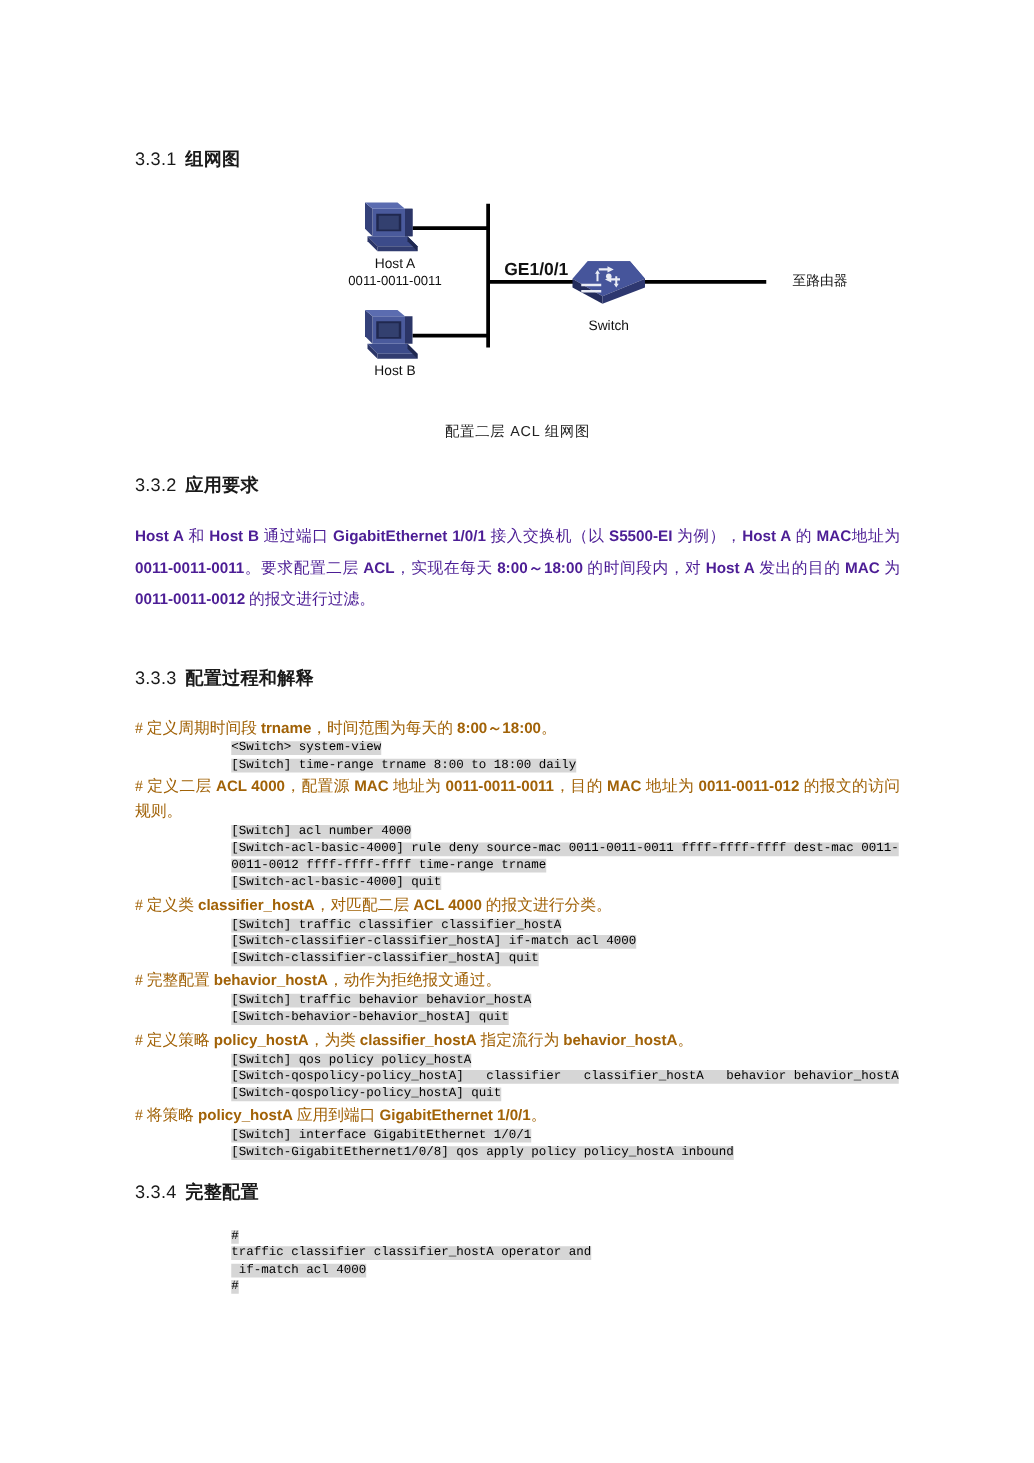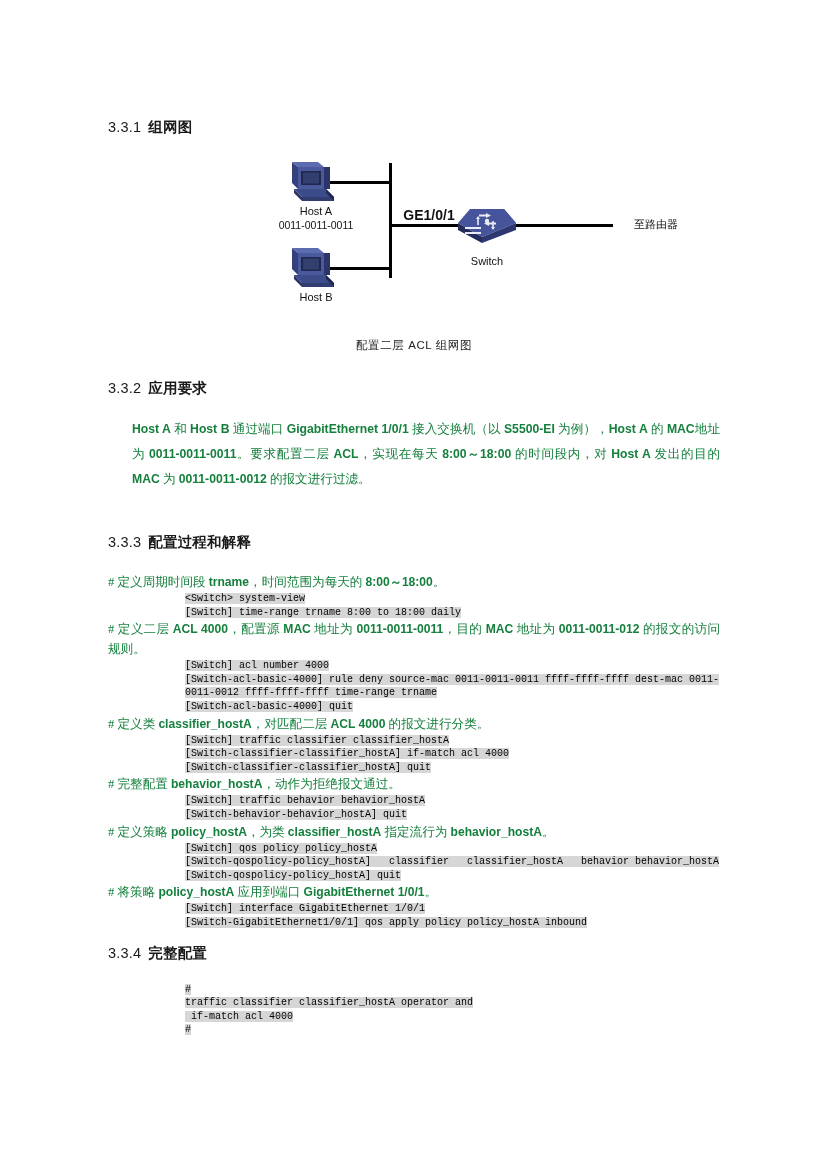--- a/index.html
+++ b/index.html
@@ -47,36 +47,35 @@
     font-weight: bold;
     margin-left: 7px;
   }
 
   
   .para {
     font-size: 12.6px;
     line-height: 25px;
     text-align: justify;
     text-justify: inter-character;
-    color: #15803d;
+    color: #4c1d95;
     font-family: "Liberation Serif", "DejaVu Serif", serif;
-    margin-left: 24px;
   }
   .para b, .bd {
     font-family: "Liberation Sans", sans-serif;
     font-weight: bold;
     font-size: 12.2px;
   }
 
   
   .cmt {
     font-size: 12.6px;
     line-height: 20px;
     font-family: "Liberation Serif", "DejaVu Serif", serif;
-    color: #15803d;
+    color: #a16207;
     text-align: justify;
   }
   .cmt .mono-b {
     font-family: "Liberation Sans", sans-serif;
     font-weight: bold;
     font-size: 12.1px;
   }
 
   
   .code {
@@ -234,21 +233,21 @@
         <div class="code"><span class="ln"><span class="hl">&lt;Switch&gt; system-view</span></span><span class="ln"><span class="hl">[Switch] time-range trname 8:00 to 18:00 daily</span></span></div>
         <div class="cmt"><span># 定义二层 </span><span class="mono-b">ACL 4000</span><span>，配置源 </span><span class="mono-b">MAC</span><span> 地址为 </span><span class="mono-b">0011-0011-0011</span><span>，目的 </span><span class="mono-b">MAC</span><span> 地址为 </span><span class="mono-b">0011-0011-012</span><span> 的报文的访问规则。</span></div>
         <div class="code"><span class="ln"><span class="hl">[Switch] acl number 4000</span></span><span class="ln"><span class="hl">[Switch-acl-basic-4000] rule deny source-mac 0011-0011-0011 ffff-ffff-ffff dest-mac 0011-0011-0012 ffff-ffff-ffff time-range trname</span></span><span class="ln"><span class="hl">[Switch-acl-basic-4000] quit</span></span></div>
         <div class="cmt"><span># 定义类 </span><span class="mono-b">classifier_hostA</span><span>，对匹配二层 </span><span class="mono-b">ACL 4000</span><span> 的报文进行分类。</span></div>
         <div class="code"><span class="ln"><span class="hl">[Switch] traffic classifier classifier_hostA</span></span><span class="ln"><span class="hl">[Switch-classifier-classifier_hostA] if-match acl 4000</span></span><span class="ln"><span class="hl">[Switch-classifier-classifier_hostA] quit</span></span></div>
         <div class="cmt"><span># 完整配置 </span><span class="mono-b">behavior_hostA</span><span>，动作为拒绝报文通过。</span></div>
         <div class="code"><span class="ln"><span class="hl">[Switch] traffic behavior behavior_hostA</span></span><span class="ln"><span class="hl">[Switch-behavior-behavior_hostA] quit</span></span></div>
         <div class="cmt"><span># 定义策略 </span><span class="mono-b">policy_hostA</span><span>，为类 </span><span class="mono-b">classifier_hostA</span><span> 指定流行为 </span><span class="mono-b">behavior_hostA</span><span>。</span></div>
         <div class="code"><span class="ln"><span class="hl">[Switch] qos policy policy_hostA</span></span><span class="ln"><span class="hl">[Switch-qospolicy-policy_hostA]   classifier   classifier_hostA   behavior behavior_hostA</span></span><span class="ln"><span class="hl">[Switch-qospolicy-policy_hostA] quit</span></span></div>
         <div class="cmt"><span># 将策略 </span><span class="mono-b">policy_hostA</span><span> 应用到端口 </span><span class="mono-b">GigabitEthernet 1/0/1</span><span>。</span></div>
-        <div class="code"><span class="ln"><span class="hl">[Switch] interface GigabitEthernet 1/0/1</span></span><span class="ln"><span class="hl">[Switch-GigabitEthernet1/0/1] qos apply policy policy_hostA inbound</span></span></div>
+        <div class="code"><span class="ln"><span class="hl">[Switch] interface GigabitEthernet 1/0/1</span></span><span class="ln"><span class="hl">[Switch-GigabitEthernet1/0/8] qos apply policy policy_hostA inbound</span></span></div>
       </div>
 
     <div class="h2" style="margin-top:14px;">
       <span class="num">3.3.4</span><span class="ttl">完整配置</span>
     </div>
 
     <div id="full-config-container" class="code" style="margin-top:20px;"><span class="ln"><span class="hl">#</span></span><span class="ln"><span class="hl">traffic classifier classifier_hostA operator and</span></span><span class="ln"><span class="hl"> if-match acl 4000</span></span><span class="ln"><span class="hl">#</span></span></div>
 
   </div>
 </div>

